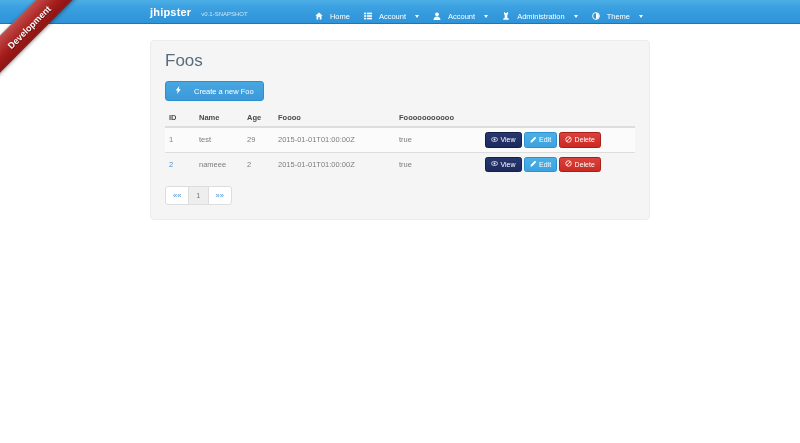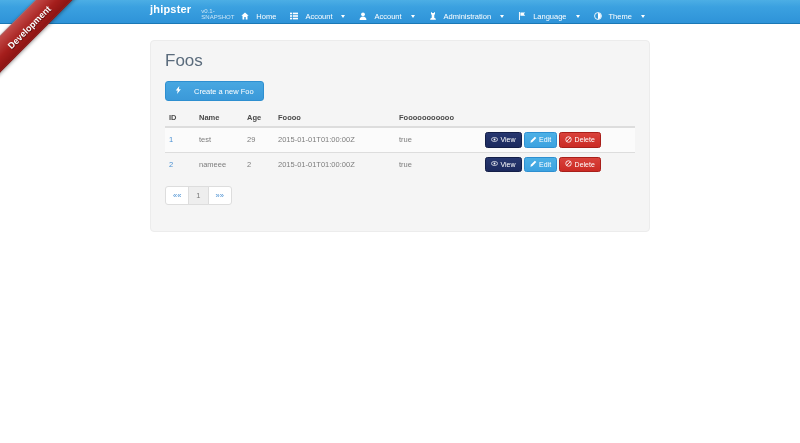--- a/index.html
+++ b/index.html
@@ -47,21 +47,21 @@
   }
   .ribbon span {
     color:#fff; font-size:9px; font-weight:bold;
     text-shadow:0 1px 1px rgba(0,0,0,0.5);
   }
 
   
   .container { width:500px; margin:16px auto 0; }
   .panel {
     background:#f5f5f5; border:1px solid #ececec; border-radius:4px;
-    padding:8px 14px 26px;
+    padding:8px 14px 14px;
   }
   .page-title { margin:2px 0 8px; font-size:17px; font-weight:400; color:#5a6b7c; }
 
   .btn-create {
     display:inline-flex; align-items:center; gap:12px;
     background:linear-gradient(180deg,#47a7e1,#3b99d9); border:1px solid #2e8fd0;
     border-radius:3px; color:#fff; font-size:7.5px; padding:4px 9px;
     margin:2px 0 9px; cursor:pointer; font-family:inherit;
   }
   .btn-create svg { width:7px; height:8px; }
@@ -146,30 +146,20 @@
         <span>Account</span>
         <span class="caret"></span>
       </div>
       <div class="nav-item">
         <span class="nav-icon">
           <svg viewBox="0 0 10 10" fill="#fff">
               <path d="M2.5 0.4h1.3v1h2.4v-1h1.3v2.8H6.6v4l1.9 1.2v1.2H1.5V8.4l1.9-1.2v-4H2.5z"></path>
             </svg>
         </span>
         <span>Administration</span>
-        <span class="caret"></span>
-      </div>
-      <div class="nav-item">
-        <span class="nav-icon">
-          <svg viewBox="0 0 10 10" fill="#fff">
-              <rect x="1.2" y="0" width="1.2" height="10"></rect>
-              <path d="M3 0.6h6L7.2 2.6 9 4.6H3z"></path>
-            </svg>
-        </span>
-        <span>Language</span>
         <span class="caret"></span>
       </div>
       <div class="nav-item">
         <span class="nav-icon">
           <svg viewBox="0 0 10 10">
               <circle cx="5" cy="5" r="4.3" fill="none" stroke="#fff" stroke-width="1.1"></circle>
               <path d="M5 1.4a3.6 3.6 0 010 7.2z" fill="#fff"></path>
             </svg>
         </span>
         <span>Theme</span>

